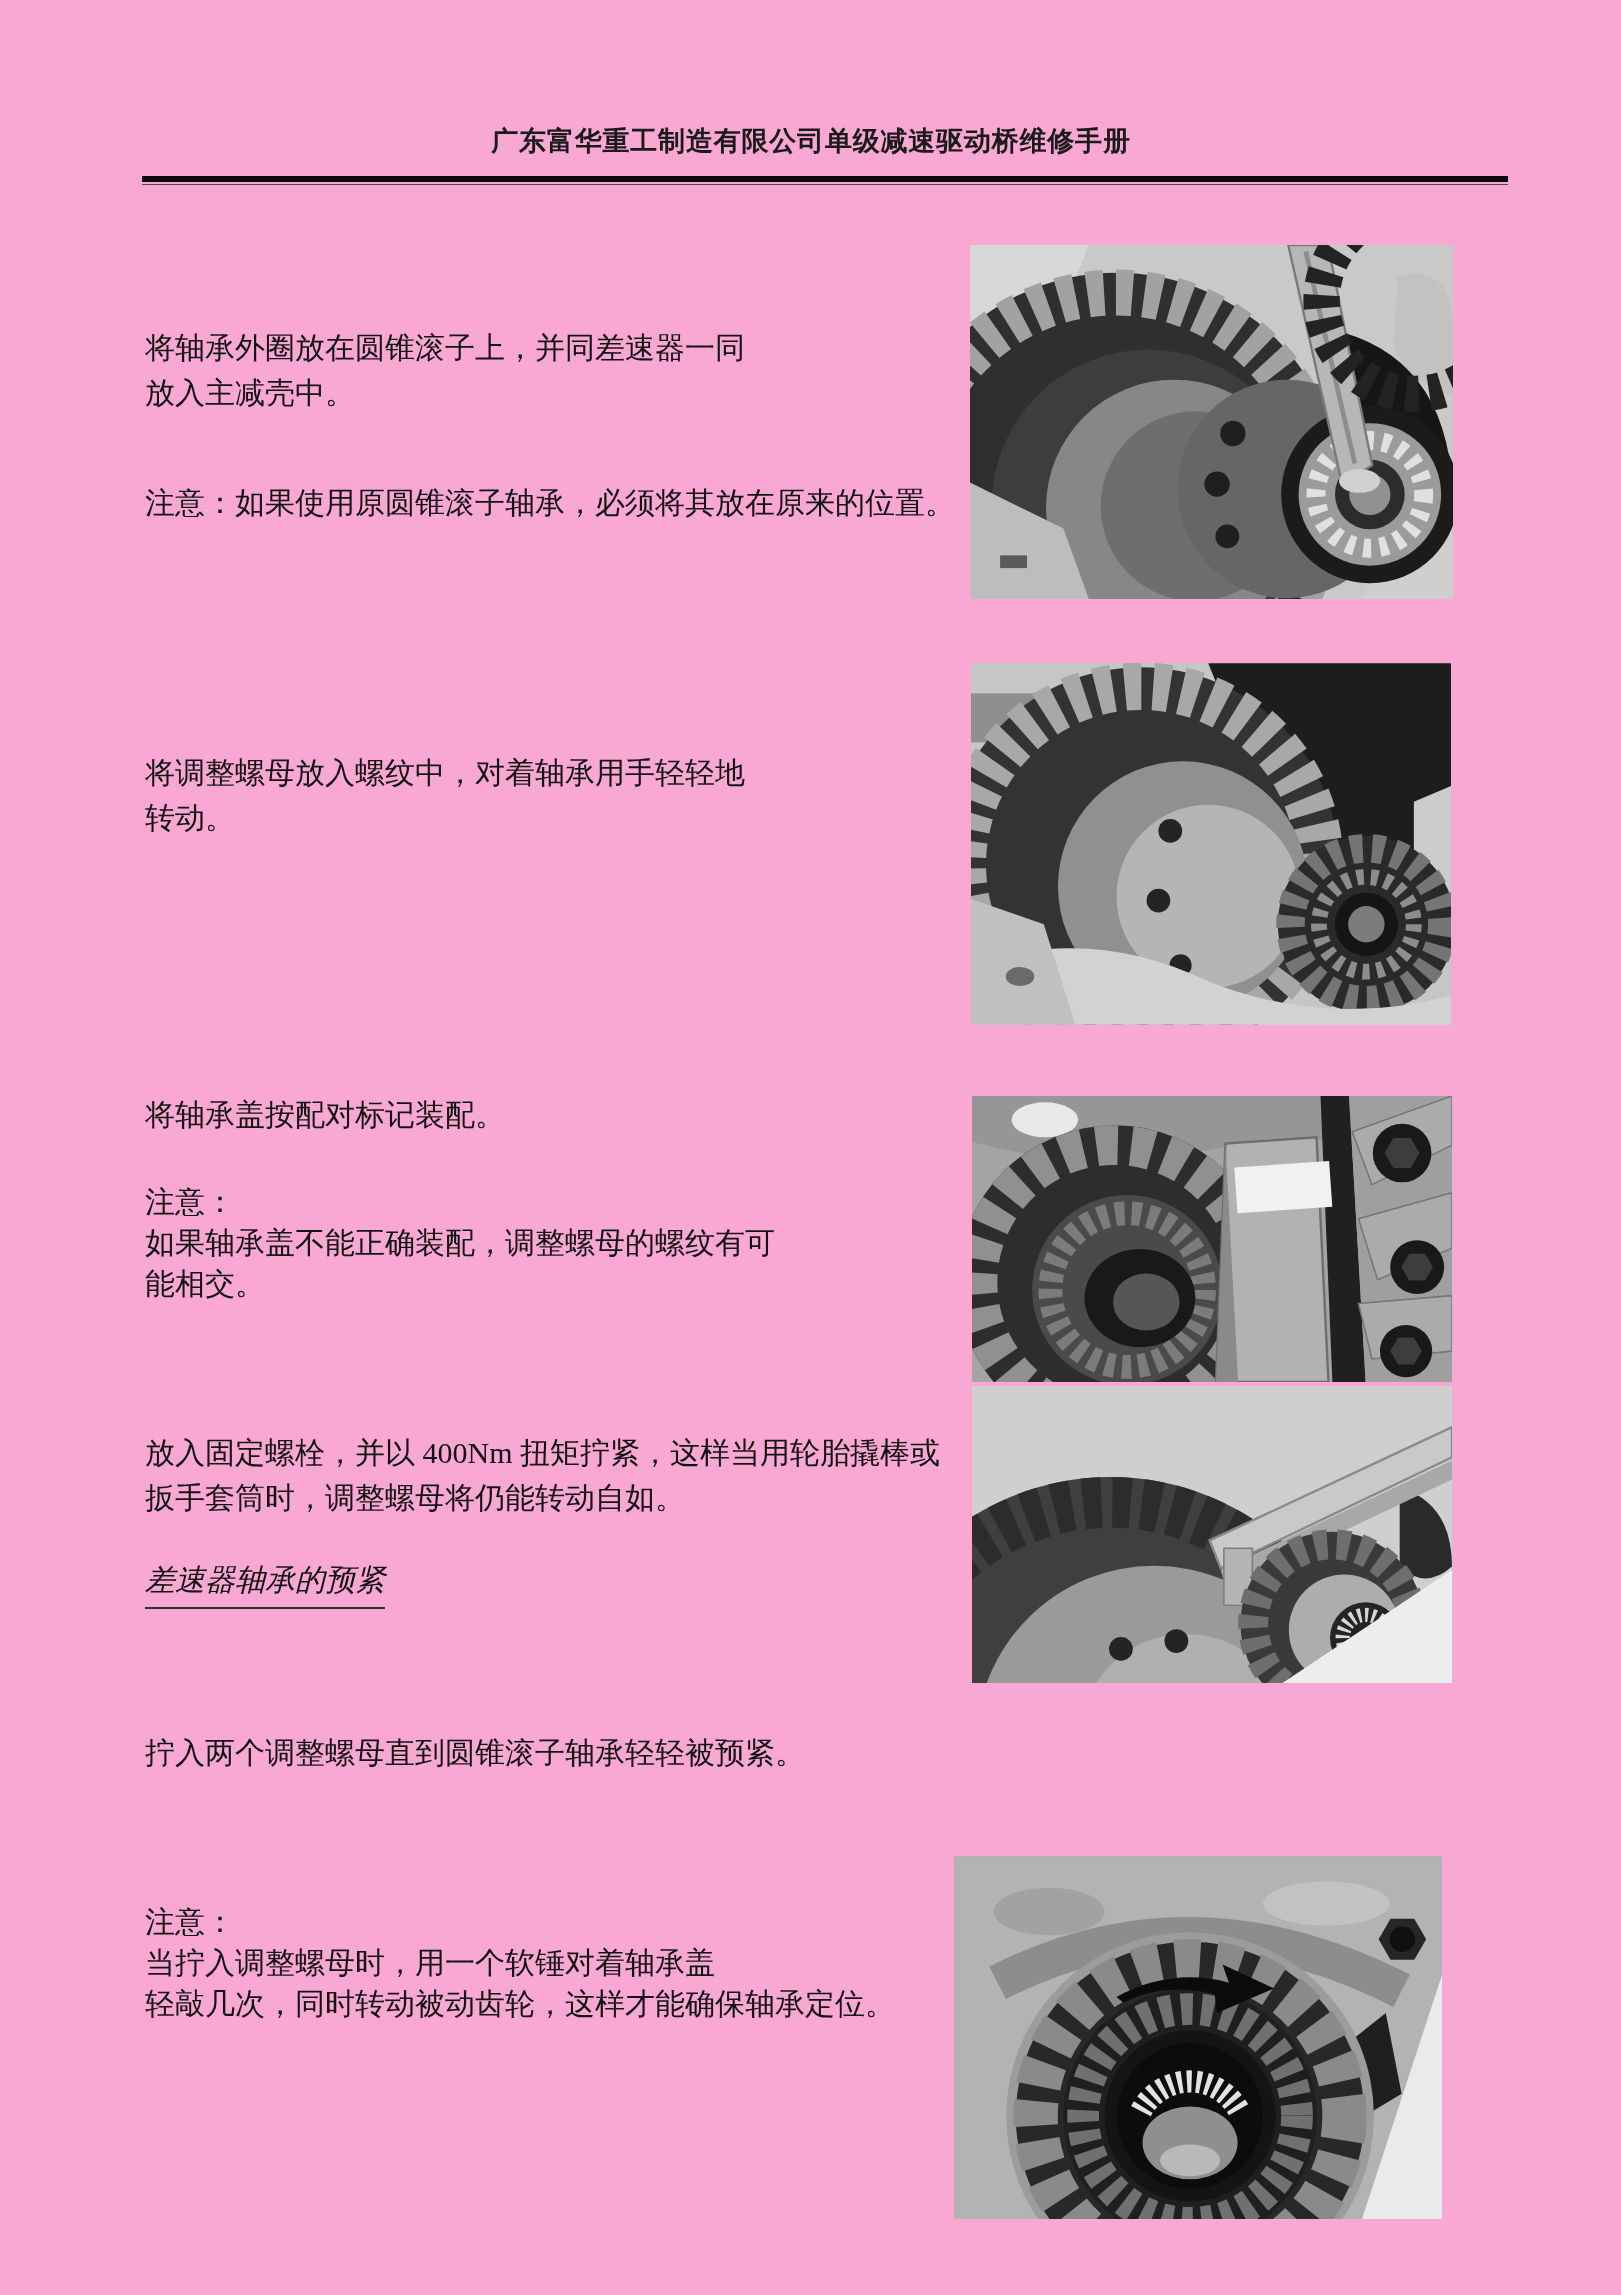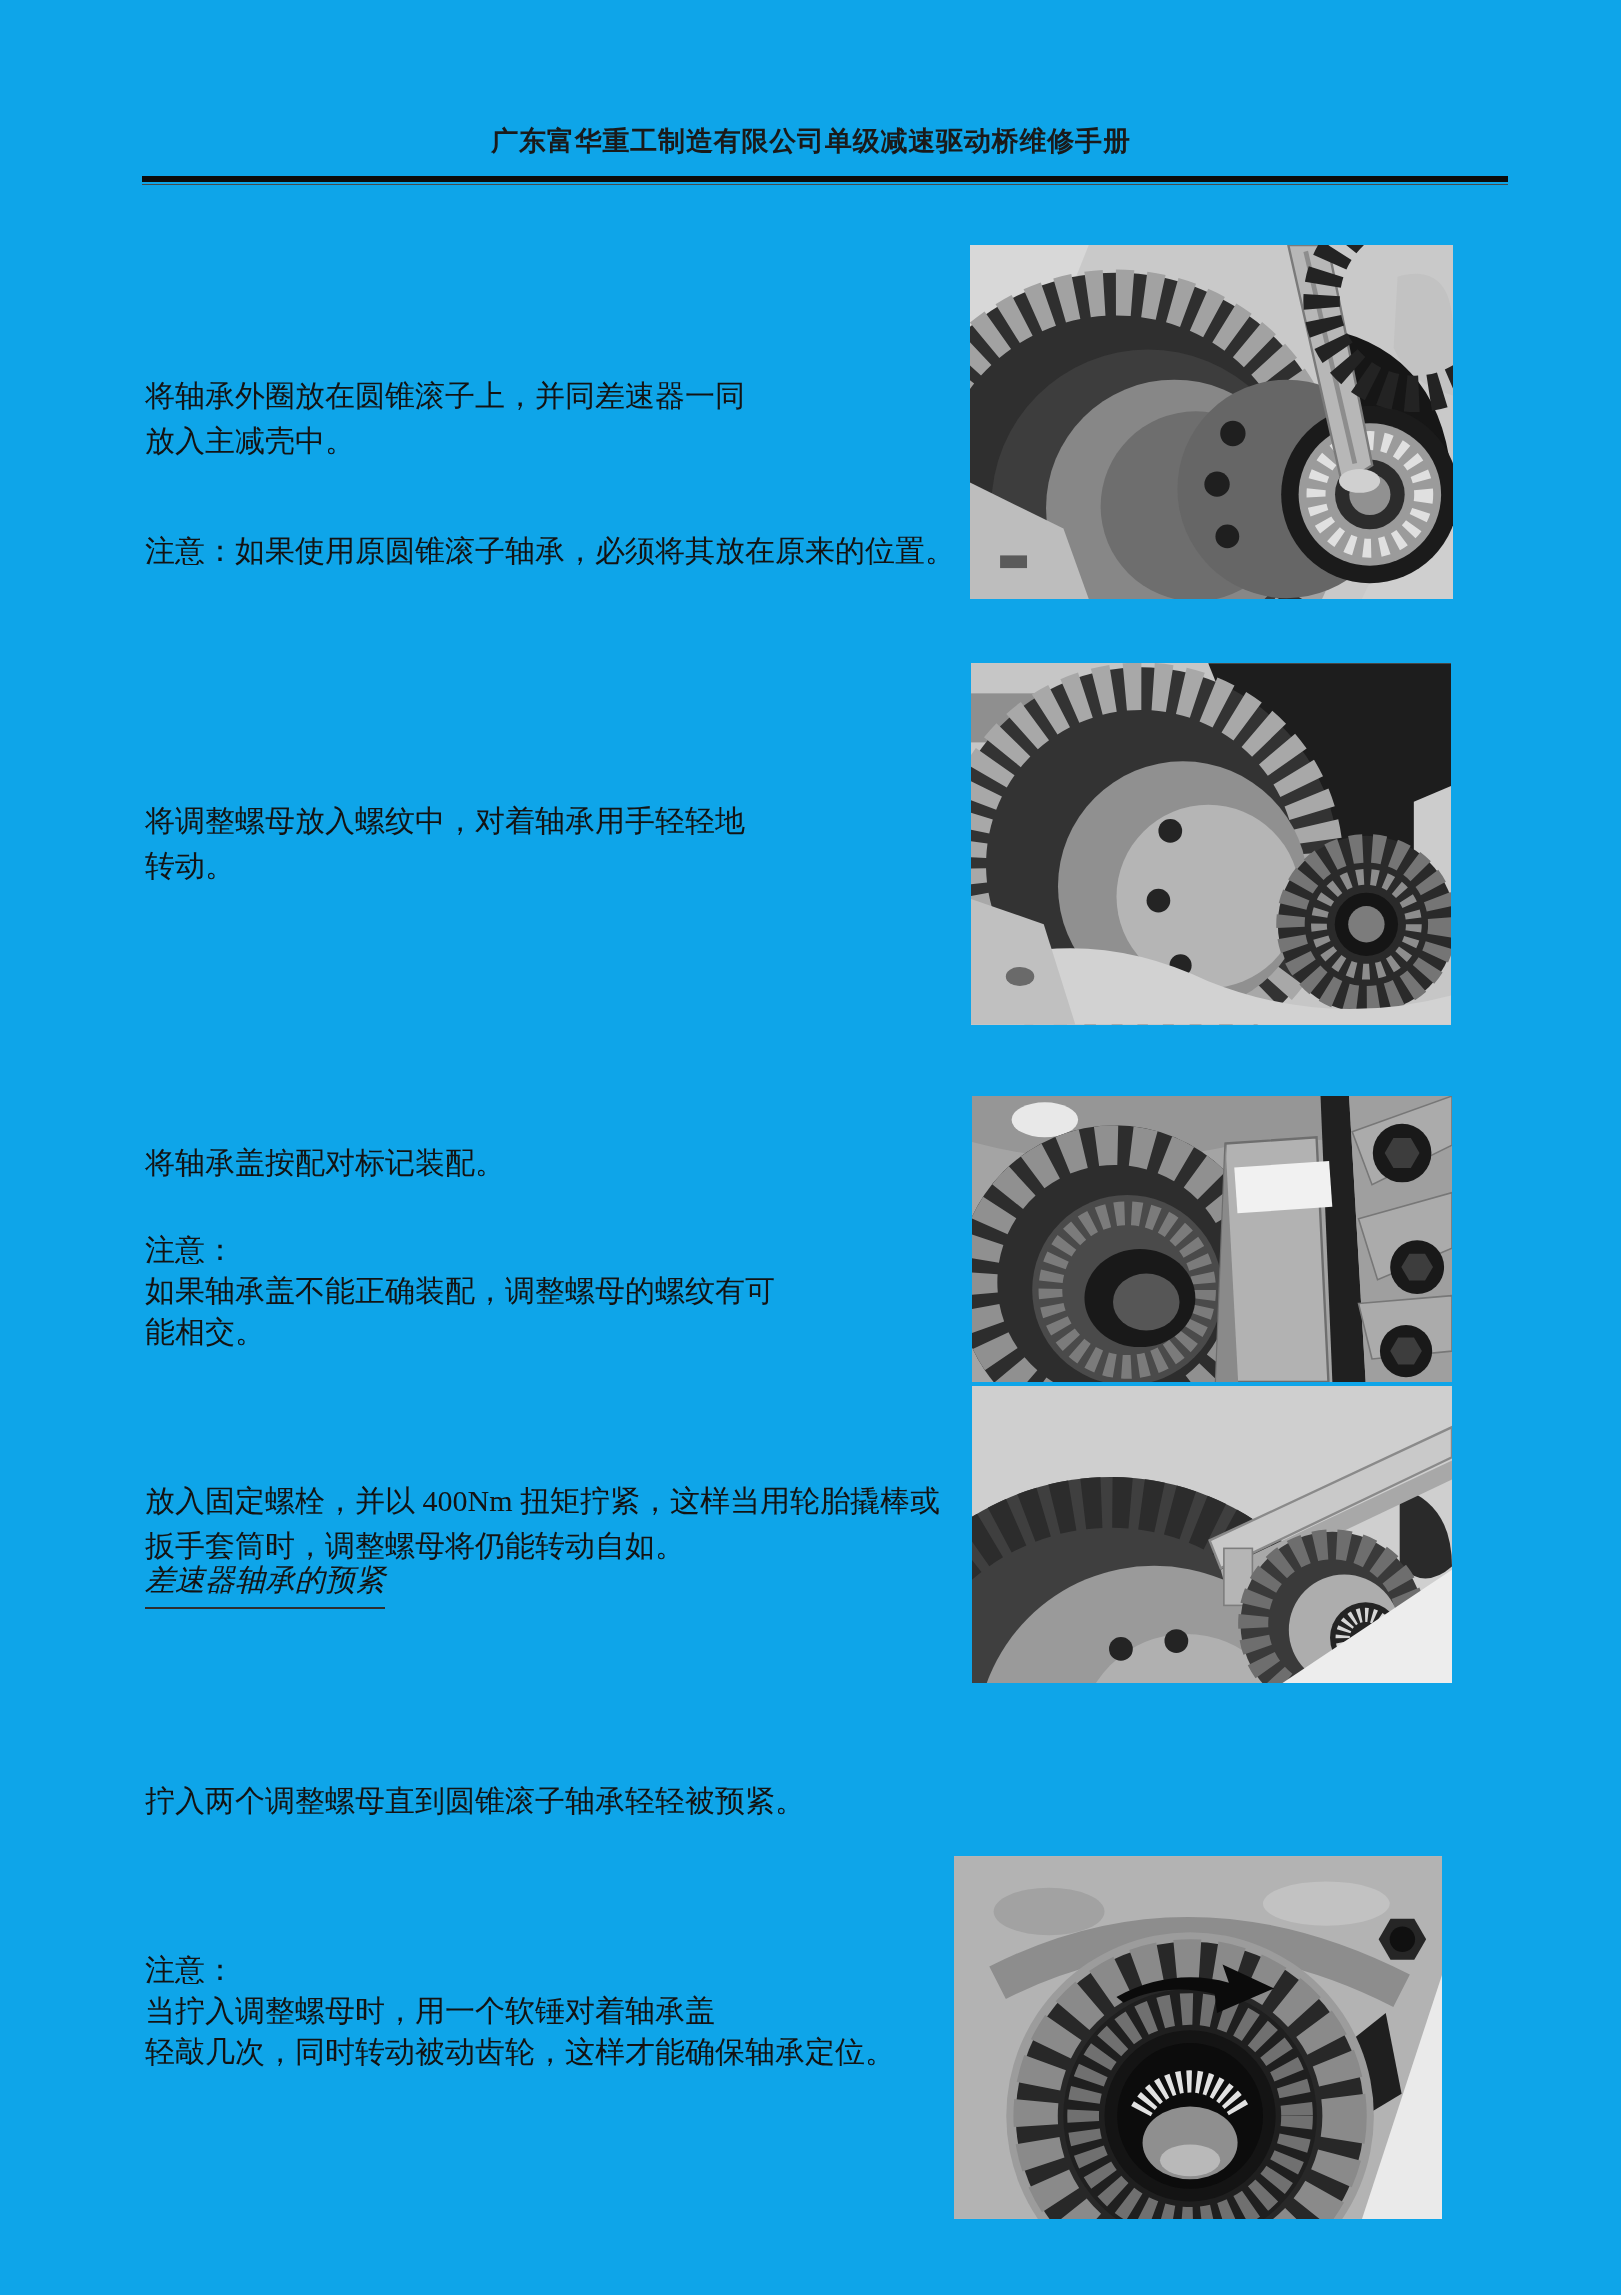--- a/index.html
+++ b/index.html
@@ -1,36 +1,36 @@
 <!DOCTYPE html>
 <html style="font-size:12.7px"><head>
 <meta charset="utf-8">
 <style>
   html,body{margin:0;padding:0;background:#ffffff;}
   .page{
     position:relative;
     width:1622px;height:2295px;
-    background:#0ea5e9;
+    background:#f9a8d4;
     font-family:"Liberation Serif","DejaVu Serif",serif;
     color:#141414;
     overflow:hidden;
   }
   .hdr-title{
     position:absolute;left:0;right:0;top:123px;
     text-align:center;
     font-size:27px;font-weight:700;letter-spacing:0.8px;
     color:#1a1a1a;
   }
   .hdr-rule{position:absolute;left:142px;width:1366px;top:176px;}
   .hdr-rule .thick{height:5.5px;background:#0b0b0b;}
   .hdr-rule .thin{height:1.6px;background:#4a4a4a;margin-top:2.4px;}
   .txt{
     position:absolute;left:145px;
     font-size:30px;line-height:45px;
-    white-space:nowrap;color:#131313;margin-top:48px;
+    white-space:nowrap;color:#131313;
   }
   .txt div{white-space:nowrap;}
   .note3{line-height:41px;}
   .sec-heading{
     position:absolute;left:145px;
     font-size:30px;color:#131313;
   }
   .sec-heading span{
     display:inline-block;border-bottom:2.4px solid #2e2e2e;padding-bottom:6.3px;
   }

